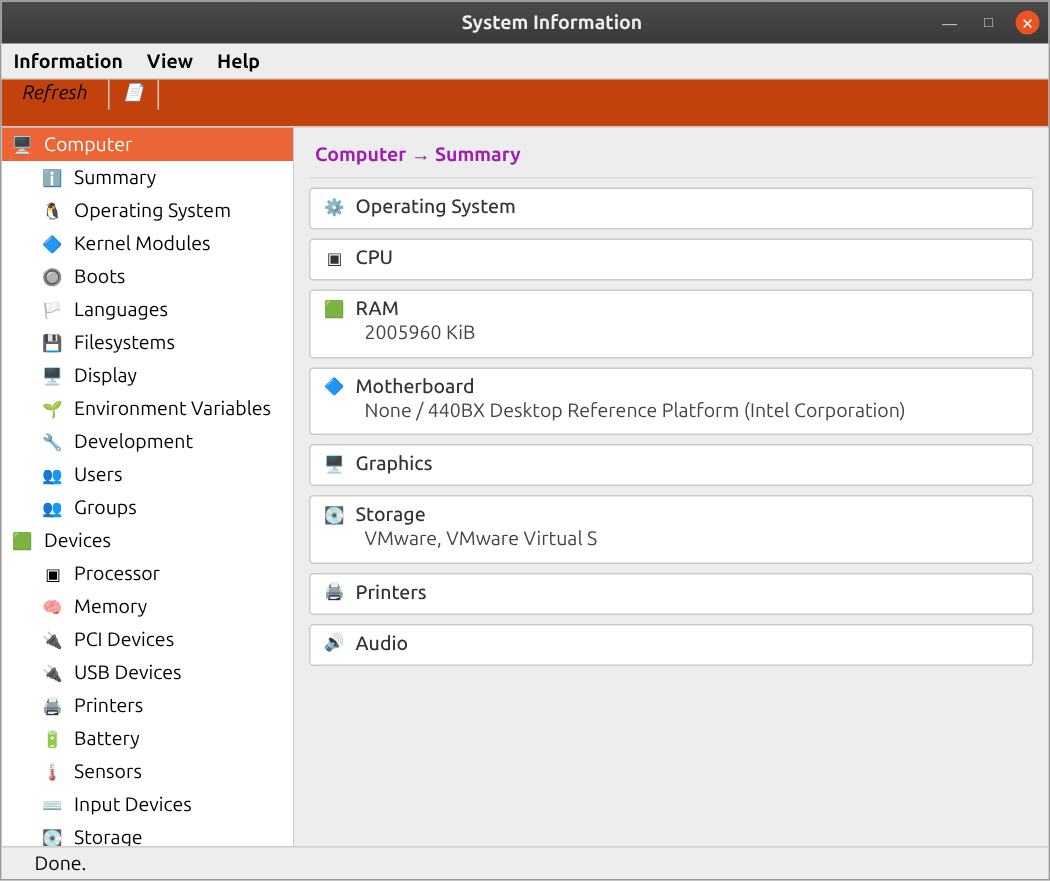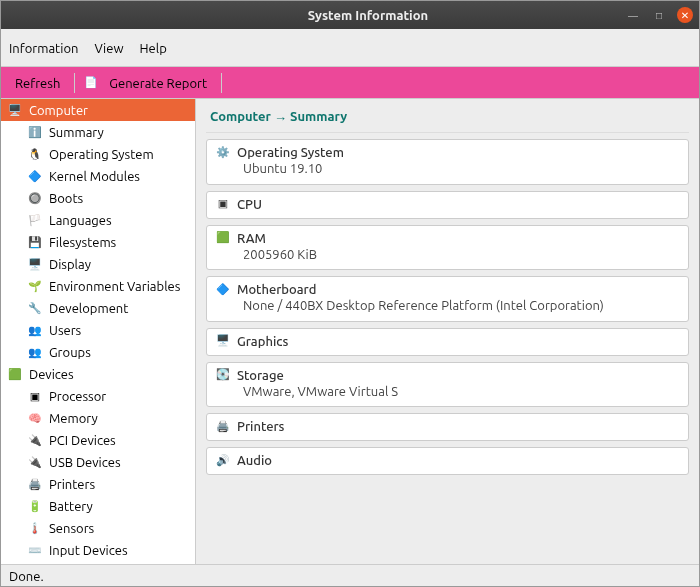--- a/index.html
+++ b/index.html
@@ -3,39 +3,39 @@
 <meta charset="utf-8">
 <style>
   * { box-sizing: border-box; margin: 0; padding: 0; font-family: Ubuntu, "Segoe UI", sans-serif; font-size: 13px; }
   body { background: #f0f0f0; width: 700px; height: 587px; overflow: hidden; display: flex; flex-direction: column; border: 1px solid #999; }
   .titlebar { background: linear-gradient(#4a4a4a,#3a3a3a); height: 28px; display: flex; align-items: center; color: #eee; position: relative; padding-left: 36px; }
   .titlebar .title { flex: 1; text-align: center; font-weight: bold; }
   .winbtns { position: absolute; right: 6px; display: flex; gap: 10px; align-items: center; }
   .winbtn { width: 16px; height: 16px; border-radius: 8px; display:flex; align-items:center; justify-content:center; font-size:10px; }
   .close { background: #e95420; color:#fff; }
   .min, .max { color:#ccc; }
-  .menubar { background: #ededed; height: 38px; display:flex; align-items:center; padding: 0 8px; border-bottom: 1px solid #ccc; }
+  .menubar { background: #ededed; height: 24px; display:flex; align-items:center; padding: 0 8px; border-bottom: 1px solid #ccc; font-weight: bold; }
   .menubar span { margin-right: 16px; cursor: default; }
-  .toolbar { background: #ec4899; height: 32px; display:flex; align-items:center; padding: 0 8px; border-bottom: 1px solid #ccc; gap:4px;}
+  .toolbar { background: #c2410c; height: 32px; display:flex; align-items:flex-start; padding: 0 8px; border-bottom: 1px solid #ccc; gap:4px;font-style:italic;}
   .toolbar .tbtn { padding: 2px 6px; cursor: default; }
   .toolbar .sep { width:1px; height:20px; background:#ccc; margin: 0 4px; }
   .content { flex:1; display:flex; min-height:0; }
   .sidebar { width: 195px; border-right:1px solid #ccc; overflow-y: scroll; background:#fff; }
   .sidebar::-webkit-scrollbar { width:10px; }
   .sidebar::-webkit-scrollbar-thumb { background:#bbb; border-radius:5px;}
   .tree-root, .tree-child { display:flex; align-items:center; height:22px; padding-left:6px; gap:6px; cursor:default;}
   .tree-child { padding-left: 26px; }
   .tree-root.selected { background:#eb6536; color:#fff; }
   .icon { width:16px; height:16px; display:inline-flex; align-items:center; justify-content:center; font-size:11px; }
   .main { flex:1; padding:6px 10px 6px 10px; overflow:auto; background:#ededed;}
-  .breadcrumb { font-weight:bold; color:#0f766e; padding: 4px 4px 8px 4px; border-bottom:1px solid #ddd; margin-bottom:6px;}
+  .breadcrumb { font-weight:bold; color:#a21caf; padding: 4px 4px 8px 4px; border-bottom:1px solid #ddd; margin-bottom:6px;}
   .section { background:#fff; border:1px solid #ccc; border-radius:3px; margin-bottom:6px; padding:4px 8px 6px 8px;}
   .section .hdr { display:flex; align-items:center; gap:6px; color:#333; font-weight:500;}
   .section .body { padding-left:28px; color:#444; line-height:1.35;}
-  .statusbar { height:22px; border-top:1px solid #ccc; background:#ededed; display:flex; align-items:center; padding:0 8px;text-align:right;}
+  .statusbar { height:22px; border-top:1px solid #ccc; background:#ededed; display:flex; align-items:center; padding:0 22px;text-align:right;}
 </style>
 </head>
 <body>
 
 <div class="titlebar">
   <div class="title">System Information</div>
   <div class="winbtns">
     <div class="winbtn min">—</div>
     <div class="winbtn max">□</div>
     <div class="winbtn close">✕</div>
@@ -45,21 +45,20 @@
 <div class="menubar">
   <span>Information</span>
   <span>View</span>
   <span>Help</span>
 </div>
 
 <div class="toolbar">
   <span class="tbtn">Refresh</span>
   <div class="sep"></div>
   <span class="icon">📄</span>
-  <span class="tbtn">Generate Report</span>
   <div class="sep"></div>
 </div>
 
 <div class="content">
 
   <div class="sidebar">
     <div class="tree-root selected">
       <span class="icon">🖥️</span>
       <span>Computer</span>
     </div>
@@ -154,23 +153,20 @@
   </div>
 
   <div class="main">
     <div class="breadcrumb">Computer → Summary</div>
 
     <div class="section">
       <div class="hdr">
           <span class="icon">⚙️</span>
           <span>Operating System</span>
         </div>
-      <div class="body">
-          <div>Ubuntu 19.10</div>
-        </div>
     </div>
 
     <div class="section">
       <div class="hdr">
           <span class="icon">▣</span>
           <span>CPU</span>
         </div>
       <div class="body">
       </div>
     </div>

